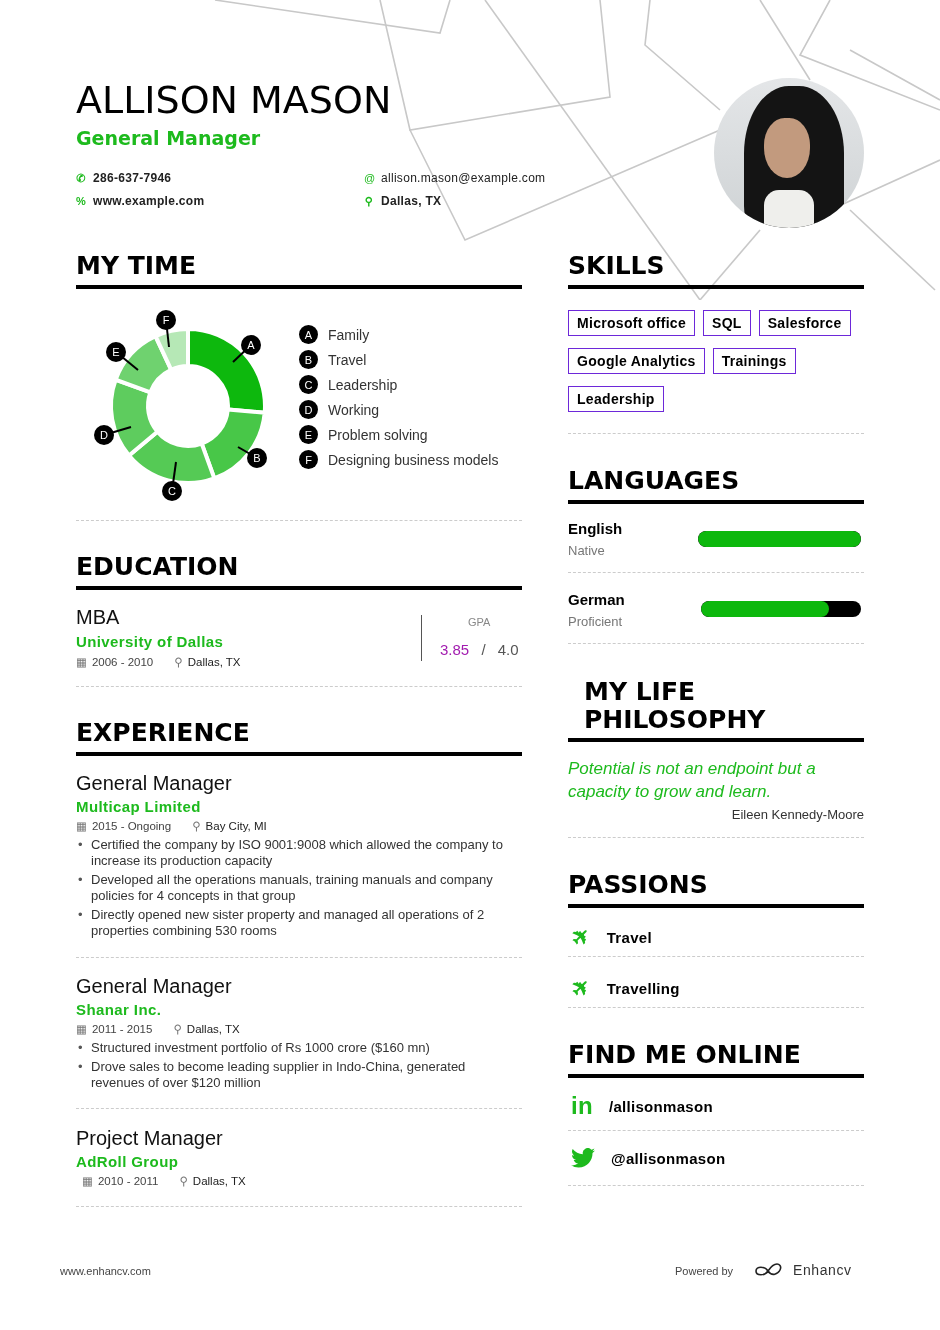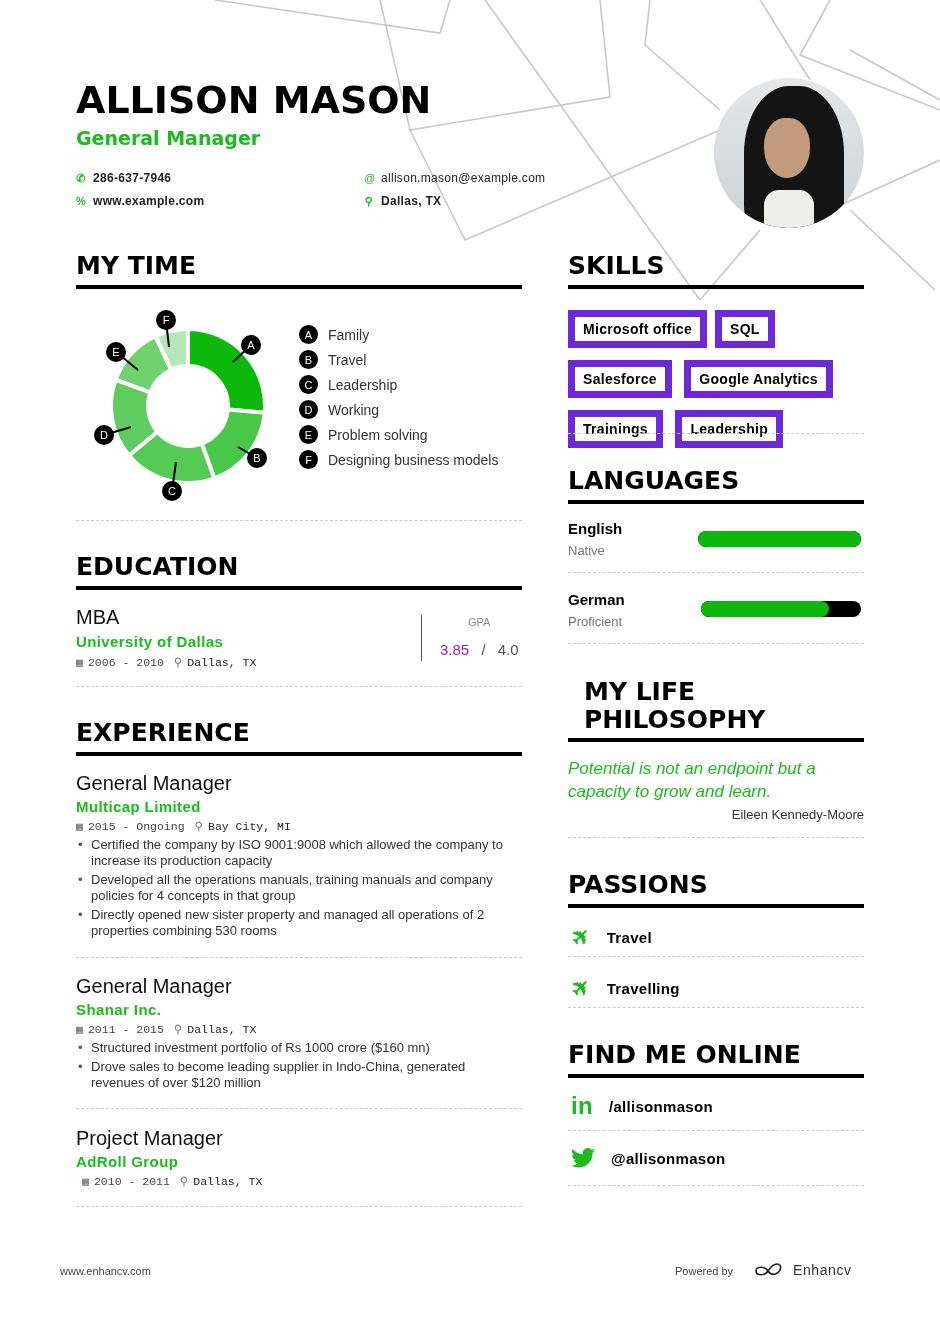--- a/index.html
+++ b/index.html
@@ -1,41 +1,41 @@
 <!DOCTYPE html>
 <html><head>
 <meta charset="utf-8">
 <style>
   * { box-sizing: border-box; margin: 0; padding: 0; }
   html, body { width: 940px; height: 1330px; background: #fff; overflow: hidden; }
   body { position: relative; font-family: "Liberation Sans", sans-serif; color: #000; }
   .bg-lines { position: absolute; left: 0; top: 0; width: 940px; height: 300px; z-index: 0; }
   .abs { position: absolute; z-index: 1; }
-  .name { left: 76px; top: 78px; font-family: "DejaVu Sans", sans-serif; font-weight: bold; font-size: 38px; letter-spacing: 0px; line-height: 44px; }
+  .name { left: 76px; top: 78px; font-family: "DejaVu Sans", sans-serif; font-weight: normal; font-size: 38px; letter-spacing: 0px; line-height: 44px; }
   .title { left: 76px; top: 127px; font-family: "DejaVu Sans", sans-serif; font-weight: bold; font-size: 19px; color: #1dba1d; }
   .contact { font-size: 12px; color: #222; display: flex; align-items: center; gap: 7px; font-weight: bold; letter-spacing: 0.3px; }
   .contact .ic { color: #1dba1d; font-size: 11px; width: 10px; display: inline-block; text-align: center; }
   .photo { left: 714px; top: 78px; width: 150px; height: 150px; border-radius: 50%; overflow: hidden; background: radial-gradient(circle at 50% 40%, #c9a48a 0 16%, transparent 17%), linear-gradient(#e4e6e8, #cfd3d5); }
   .photo .hair { position:absolute; left: 30px; top: 8px; width: 100px; height: 150px; background: #141414; border-radius: 45% 45% 20% 20%; }
   .photo .face { position:absolute; left: 50px; top: 40px; width: 46px; height: 60px; background: #c29a7e; border-radius: 45% 45% 50% 50%; }
   .photo .shirt { position:absolute; left: 50px; top: 112px; width: 50px; height: 50px; background: #efefec; border-radius: 30% 30% 0 0; }
   .section-h { font-family: "DejaVu Sans", sans-serif; font-weight: bold; font-size: 25px; line-height: 28px; }
   .rule { height: 4px; background: #000; }
   .dash { border-top: 1px dashed #ccc; height: 0; }
   .legend-row { display: flex; align-items: center; gap: 10px; font-size: 14px; color: #333; height: 25px; }
   .badge { width: 19px; height: 19px; border-radius: 50%; background: #000; color: #fff; font-size: 11px; display: flex; align-items: center; justify-content: center; }
   .job-title { font-size: 20px; color: #111; }
   .company { font-size: 15px; font-weight: bold; color: #1dba1d; letter-spacing: 0.4px; }
-  .meta { font-size: 11.5px; color: #444; display: flex; gap: 10px; align-items: flex-start; font-family: Liberation Mono, monospace; }
+  .meta { font-size: 11.5px; color: #444; display: flex; gap: 21px; align-items: flex-start; }
   .meta .ic { color: #777; margin-right: 5px; }
   .meta .loc { color: #222; }
   ul.bul { list-style: none; font-size: 13px; color: #333; line-height: 16px; }
   ul.bul li { position: relative; padding-left: 15px; margin-bottom: 3px; }
   ul.bul li::before { content: "•"; position: absolute; left: 2px; color: #555; }
-  .tag { display: inline-block; border: 7px solid #6d28d9; padding: 4px 8px; font-size: 14px; font-weight: bold; margin-right: 8px; margin-bottom: 12px; letter-spacing: 0.3px; }
+  .tag { display: inline-block; border: 1px solid #6d28d9; padding: 4px 8px; font-size: 14px; font-weight: bold; margin-right: 8px; margin-bottom: 12px; letter-spacing: 0.3px; }
   .lang-name { font-weight: bold; font-size: 15px; text-align: center; }
   .lang-lvl { font-size: 13px; color: #777; margin-top: 6px; }
   .bar { position: absolute; height: 16px; border-radius: 8px; background: #000; overflow: hidden; }
   .bar .fill { height: 100%; background: #0db80d; border-radius: 8px; }
   .quote { font-style: italic; color: #1dba1d; font-size: 17px; line-height: 23px; }
   .author { font-size: 13px; color: #333; text-align: right; }
   .pas-row, .online-row { display: flex; align-items: center; gap: 16px; font-weight: bold; font-size: 15px; letter-spacing: 0.3px; }
   .footer { font-size: 11px; color: #444; }
 </style>
 </head>

